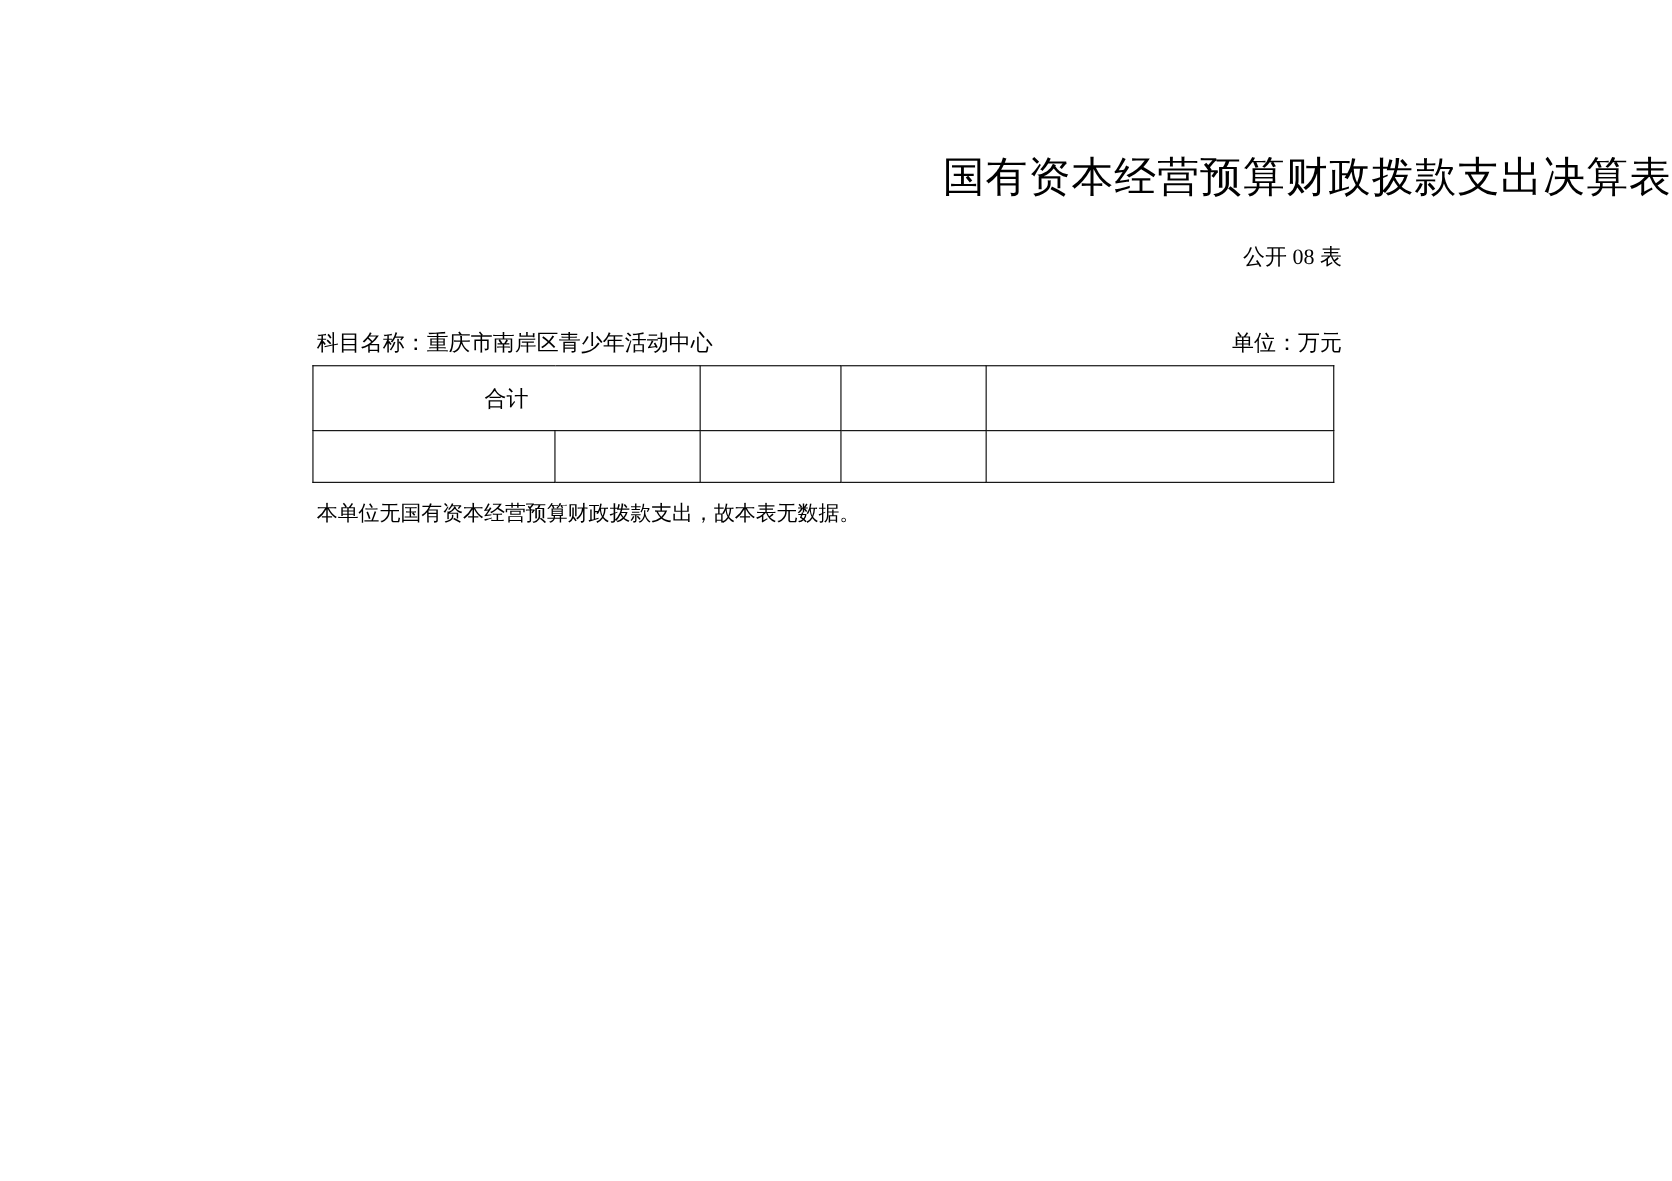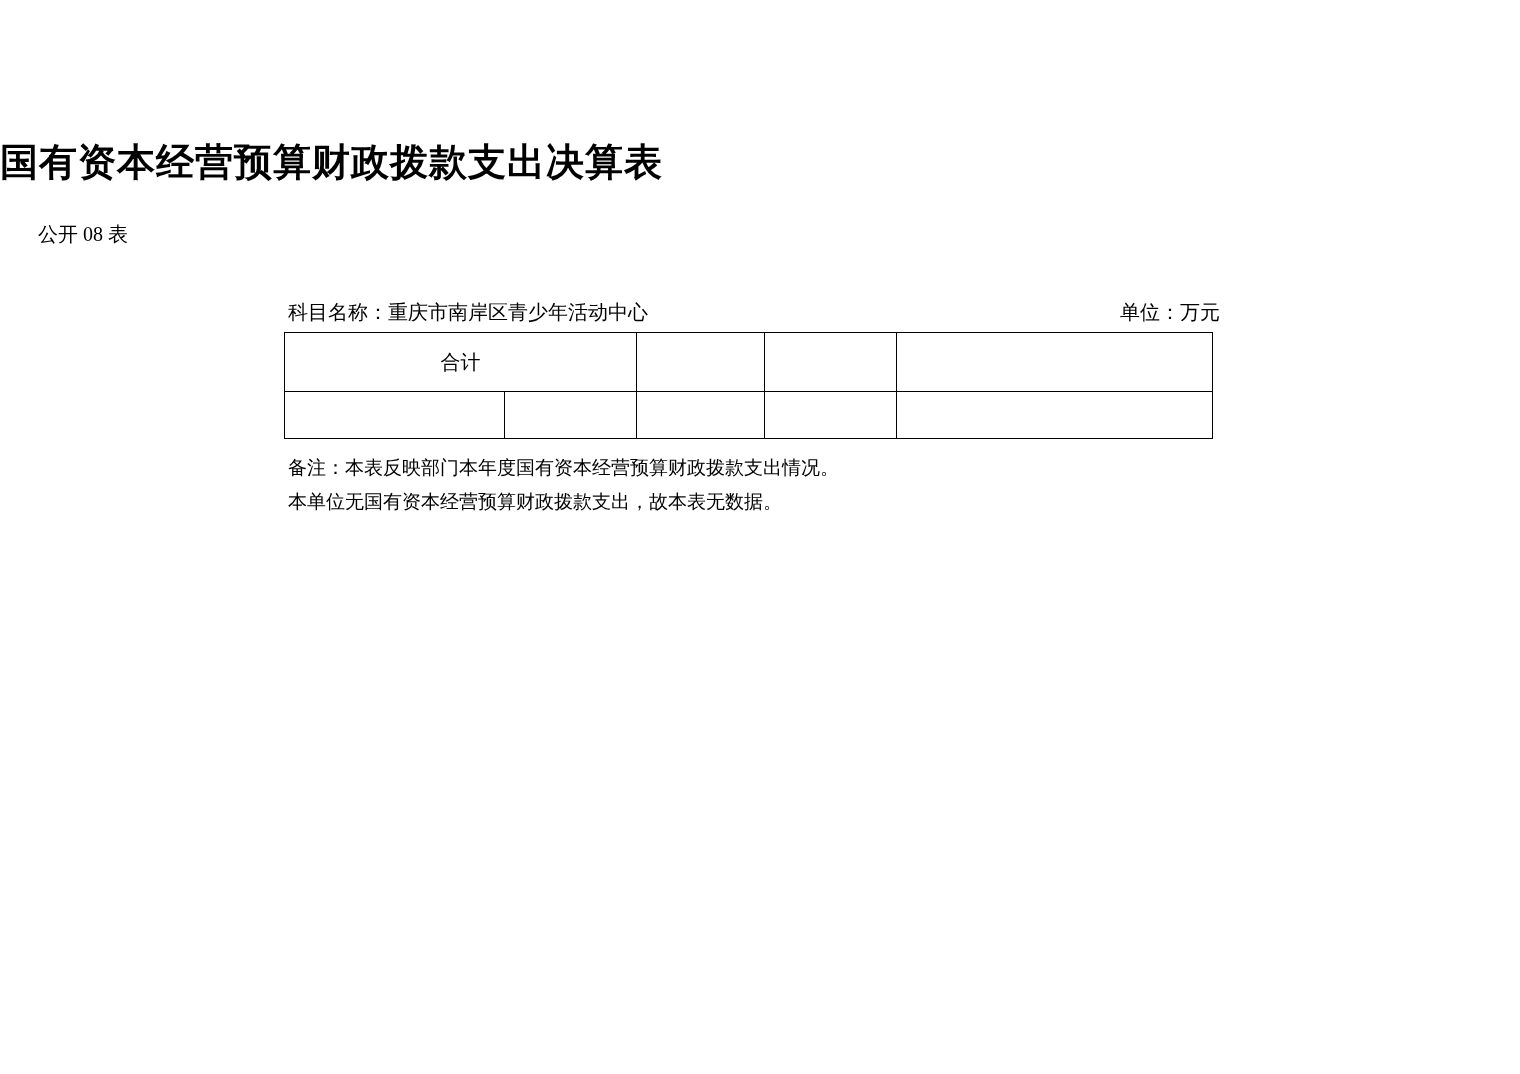--- a/index.html
+++ b/index.html
@@ -15,35 +15,34 @@
     position: relative;
     overflow: hidden;
   }
   .page {
     position: relative;
     width: 1520px;
     height: 1074px;
     box-sizing: border-box;
   }
   .doc-title {
-    text-align: left;
+    text-align: right;
     font-size: 38px;
-    font-weight: bold;
+    font-weight: normal;
     letter-spacing: 1px;
     margin: 0;
     padding-top: 136px;
     line-height: 52px;
   }
   .meta-right-top {
-    text-align: left;
+    text-align: right;
     font-size: 20px;
     padding-right: 300px;
     margin-top: 32px;
     line-height: 28px;
-    padding-left: 38px;
   }
   .meta-row {
     display: flex;
     align-items: flex-end;
     margin-top: 4px;
     padding-left: 288px;
     padding-right: 300px;
     font-size: 20px;
     line-height: 28px;
   }
@@ -125,17 +124,16 @@
         <td></td>
         <td></td>
         <td></td>
         <td></td>
         <td></td>
       </tr>
     </tbody>
   </table>
 
   <div class="notes">
-    <div>备注：本表反映部门本年度国有资本经营预算财政拨款支出情况。</div>
     <div>本单位无国有资本经营预算财政拨款支出，故本表无数据。</div>
   </div>
 
 </div>
 
 </body></html>

